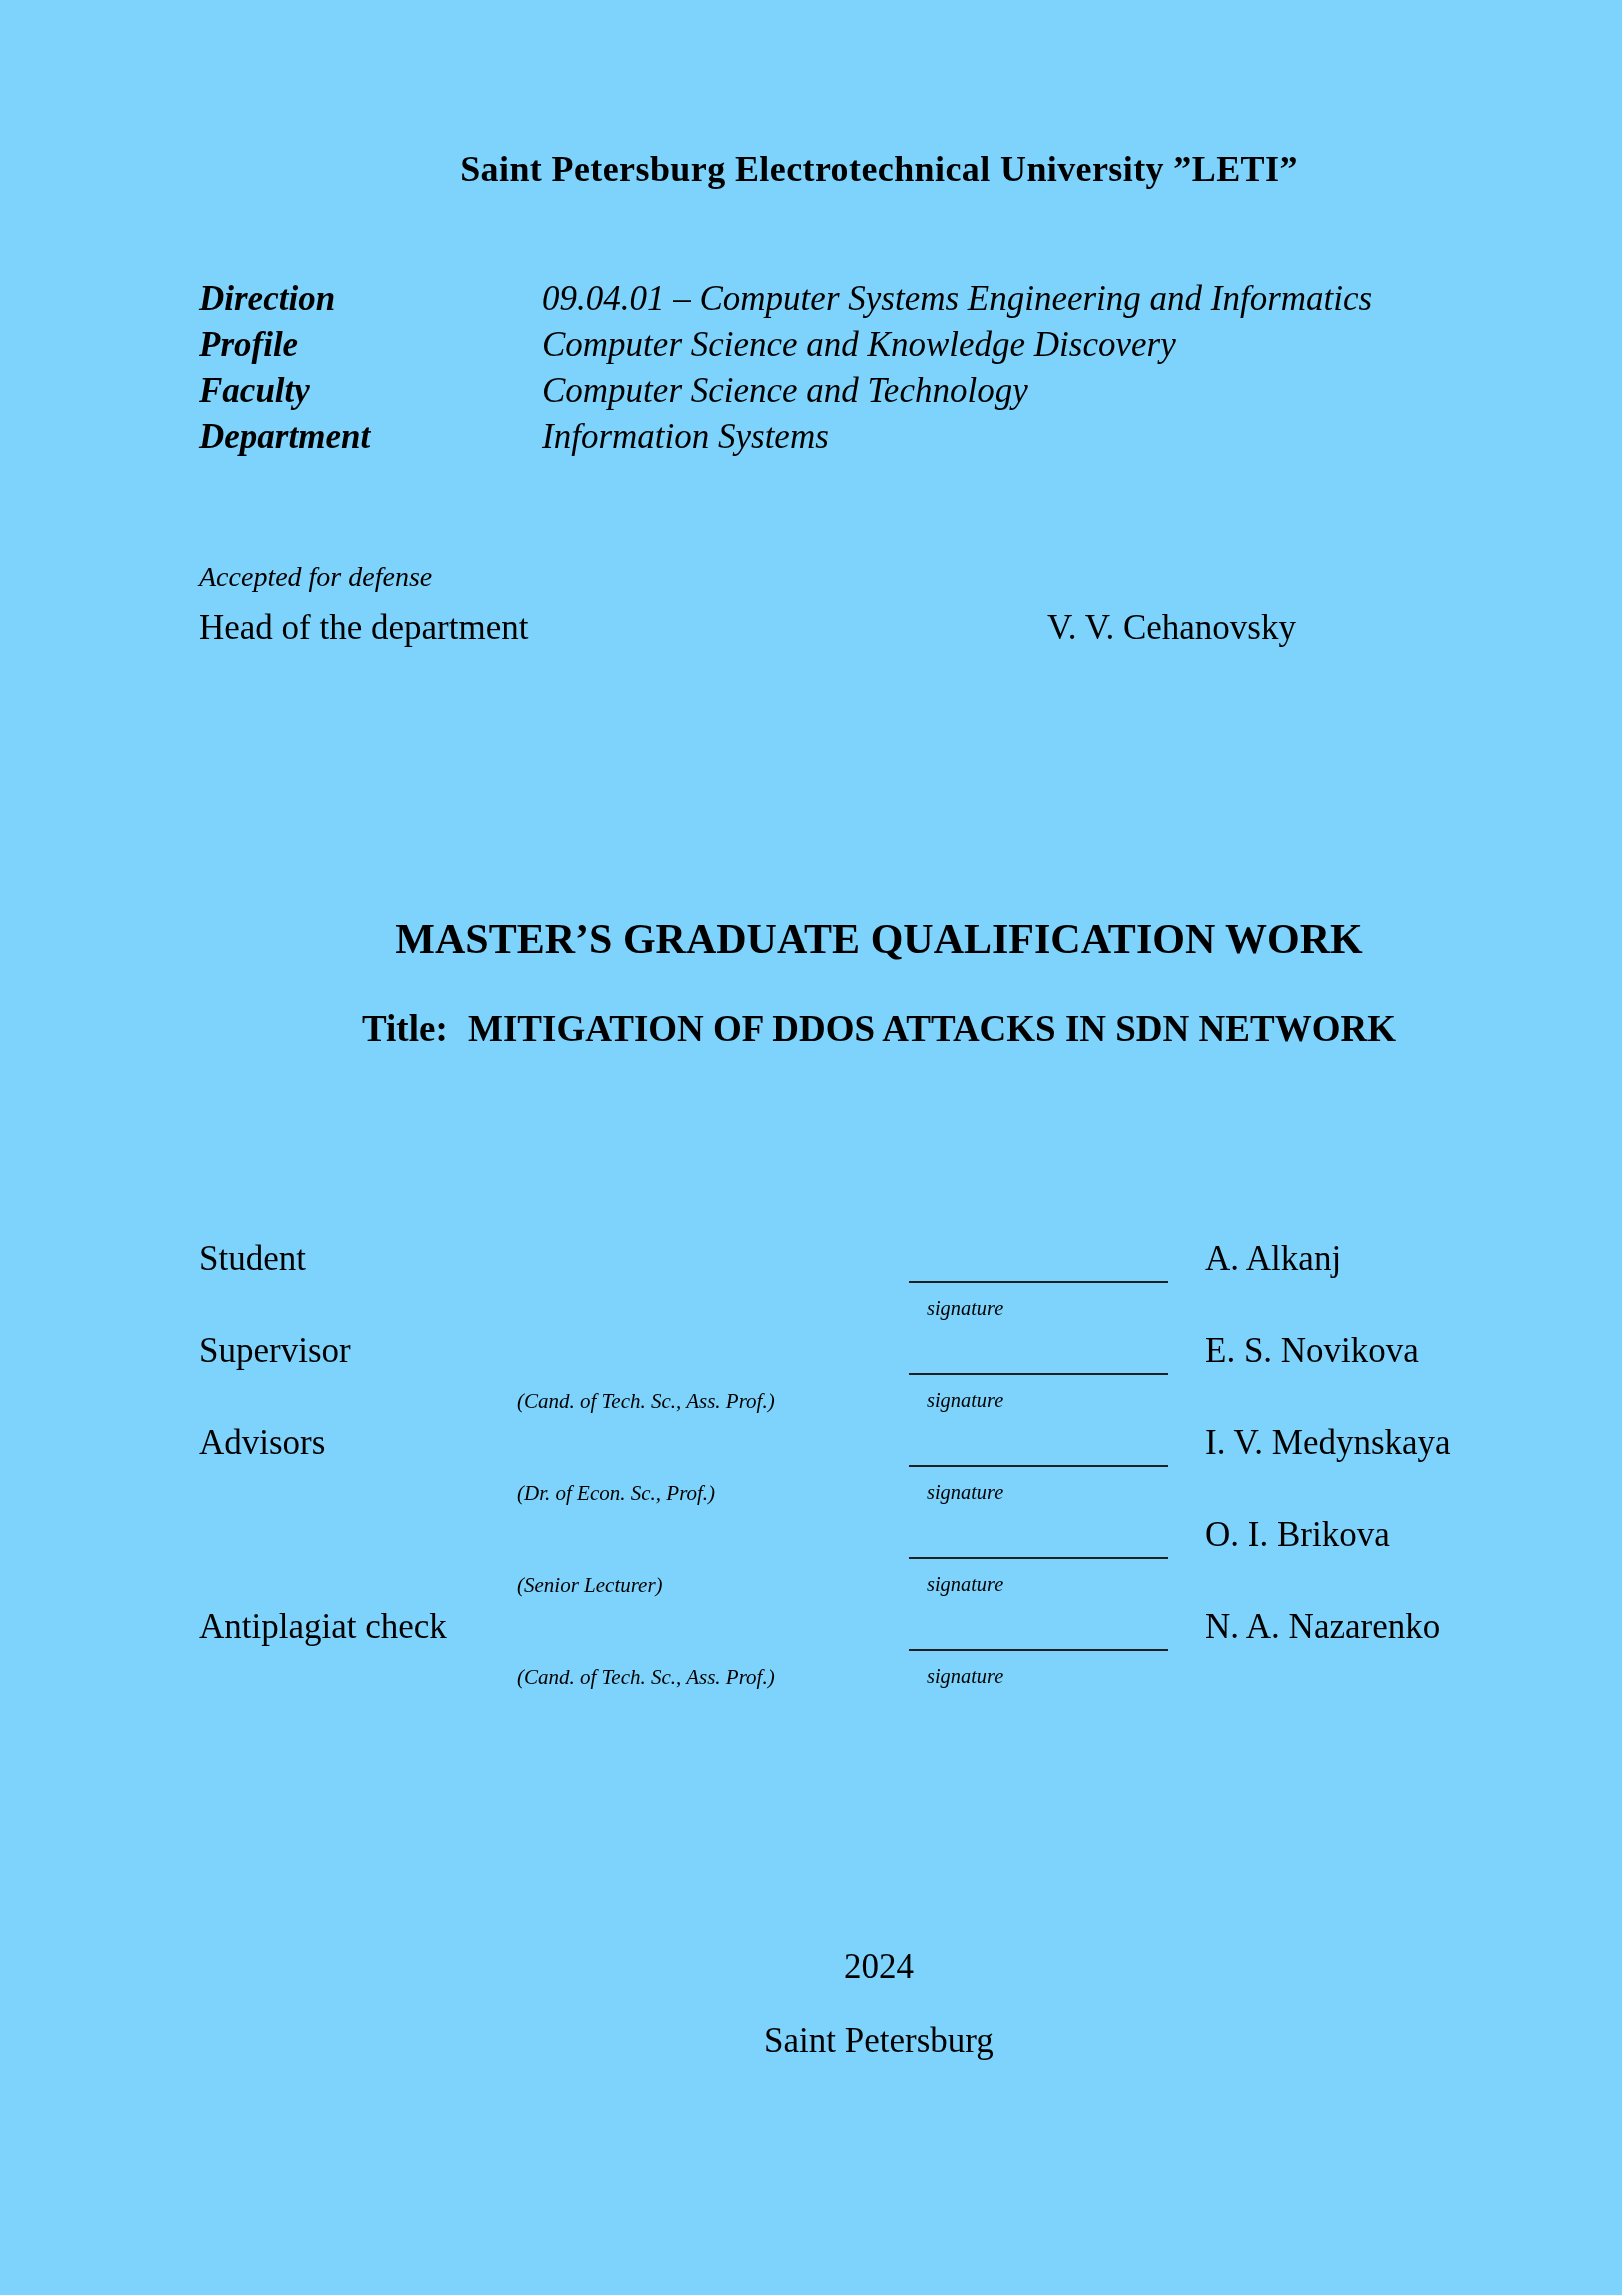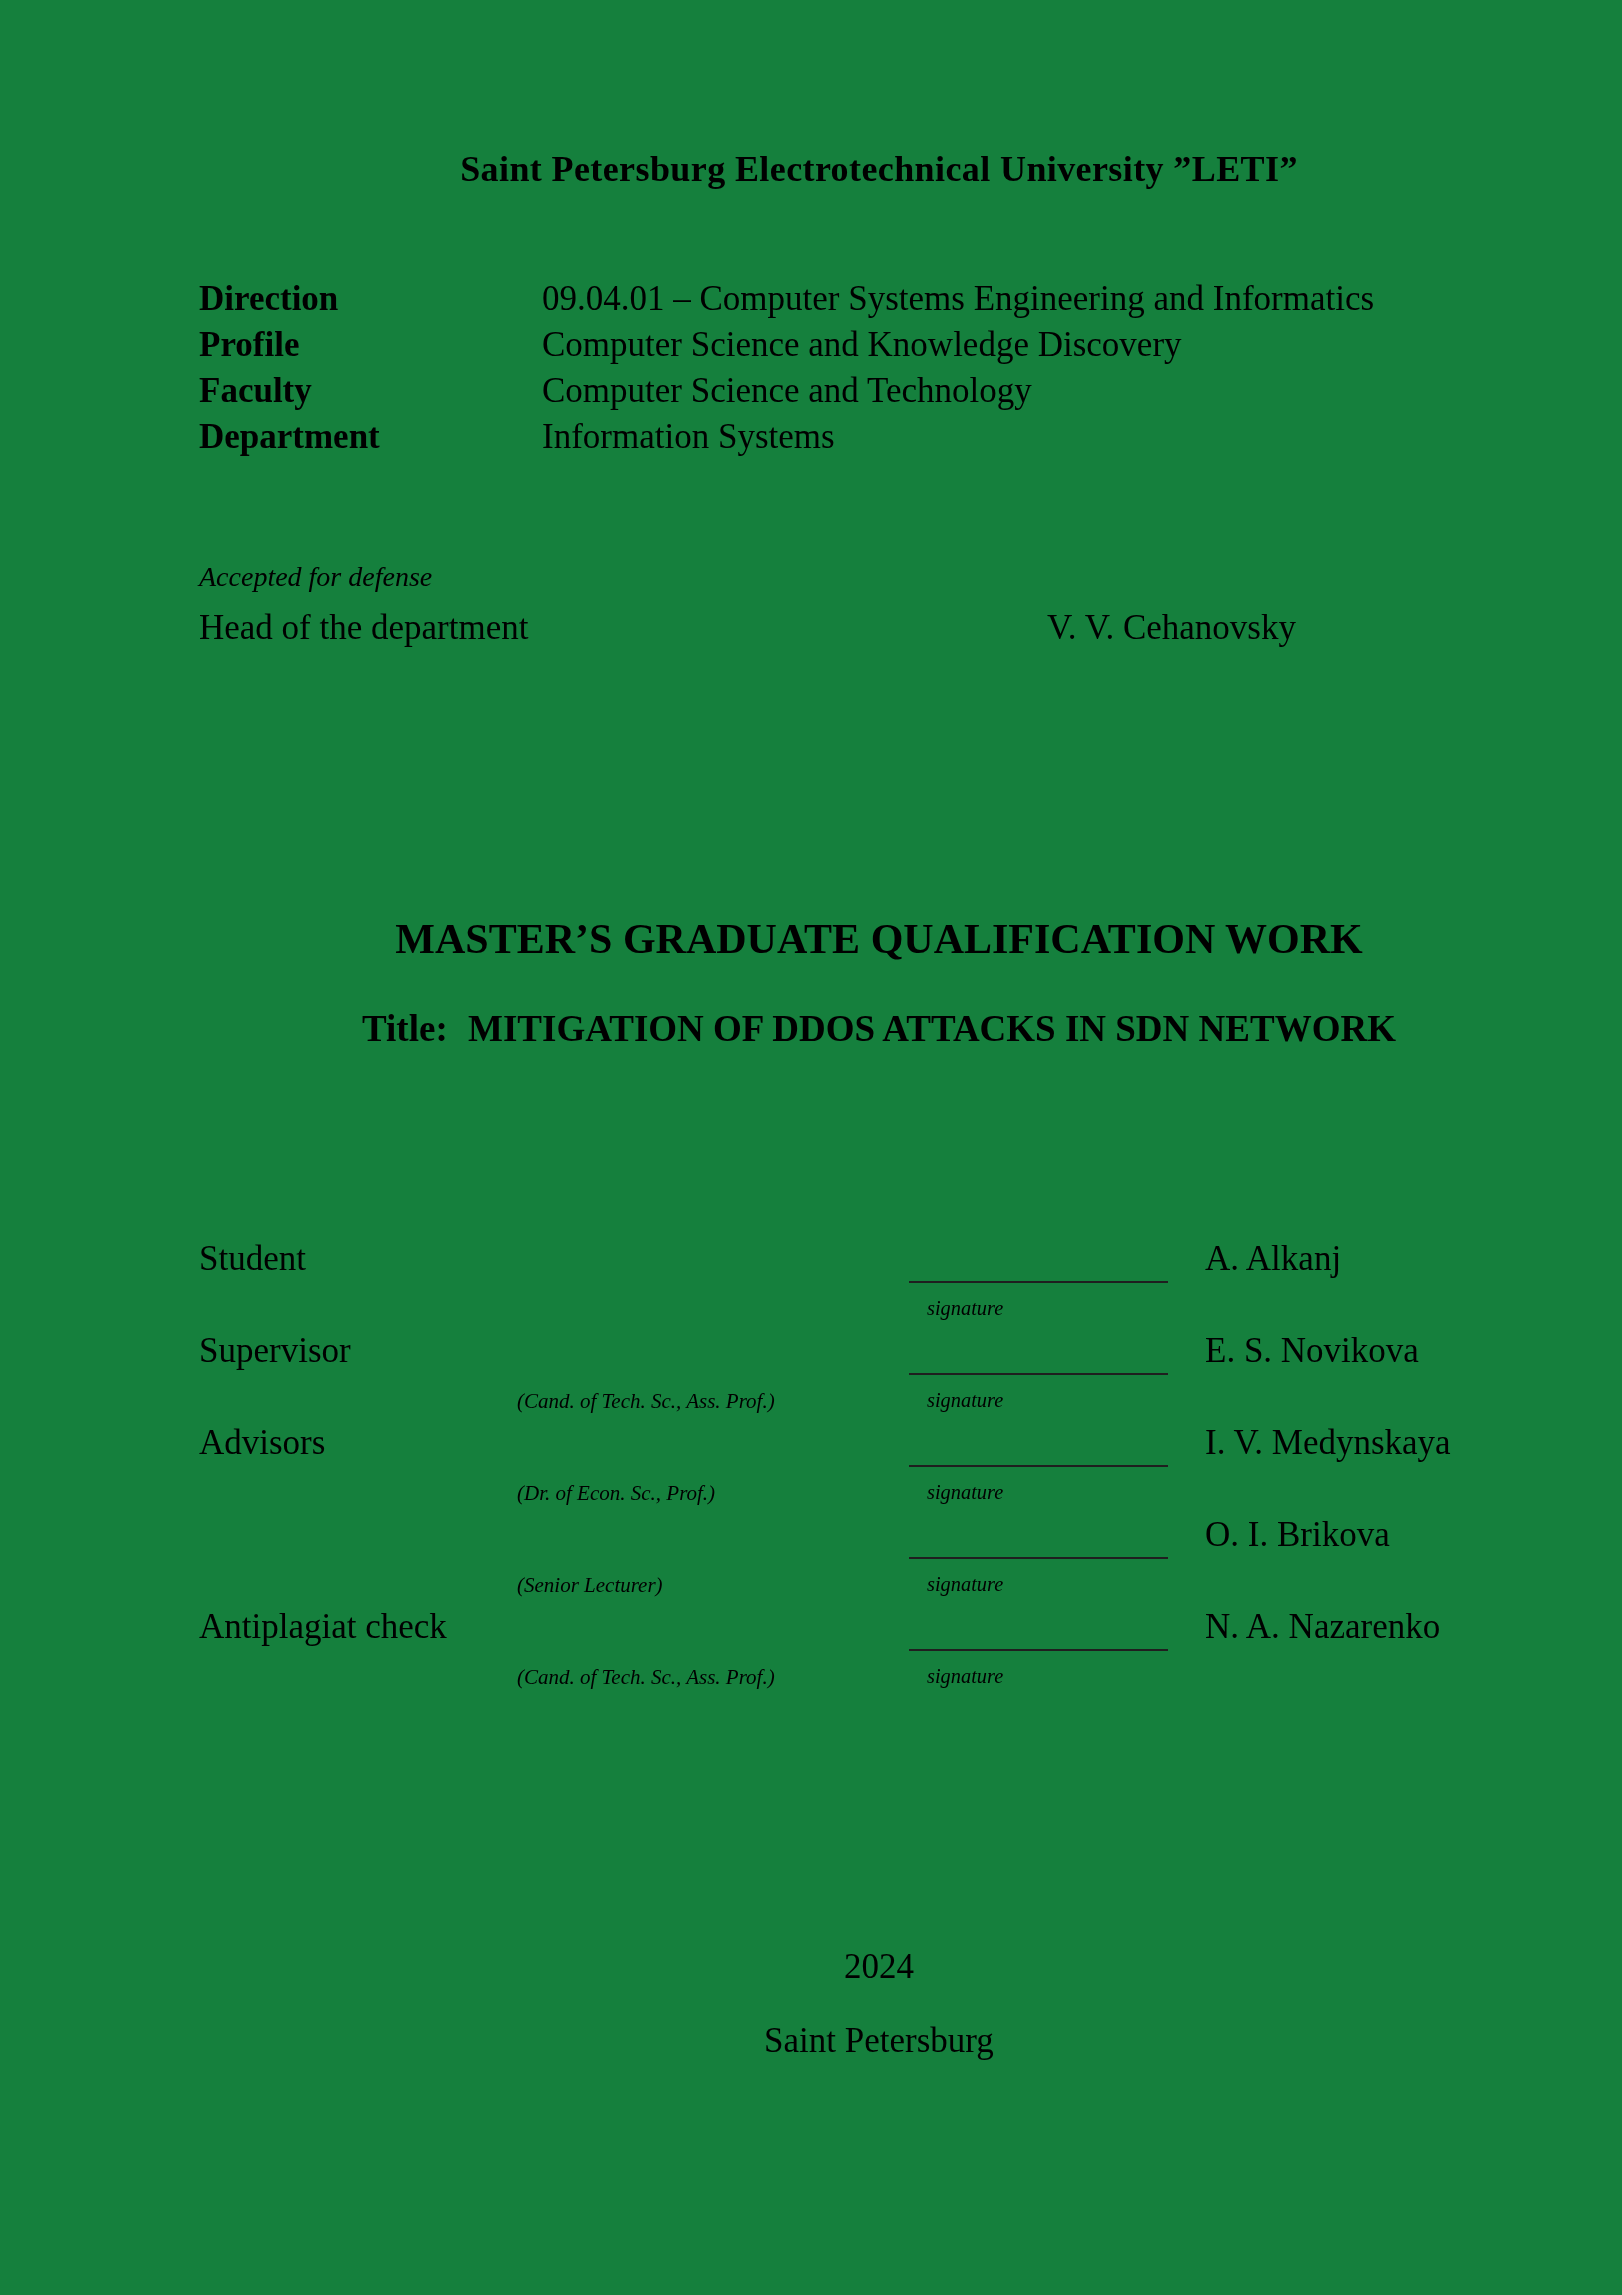--- a/index.html
+++ b/index.html
@@ -12,21 +12,21 @@
     height: 2295px;
     position: relative;
     font-family: "Liberation Serif", "DejaVu Serif", serif;
     color: #000000;
   }
   .page {
     position: absolute;
     left: 0; top: 0;
     width: 1623px;
     height: 2295px;
-    background: #15803d;
+    background: #7dd3fc;
     overflow: hidden;
   }
   
   .centered-band {
     position: absolute;
     left: 199px;
     width: 1360px;
     text-align: center;
     white-space: nowrap;
   }
@@ -36,20 +36,21 @@
     font-weight: bold;
     letter-spacing: 0.4px;
   }
   .info-block {
     position: absolute;
     left: 199px;
     top: 276px;
     width: 1360px;
     font-size: 35px;
     line-height: 46px;
+    font-style: italic;
   }
   .info-row { display: flex; }
   .info-label {
     width: 343px;
     font-weight: bold;
     flex: 0 0 343px;
   }
   .info-value { flex: 1; }
   .accepted-note {
     position: absolute;

